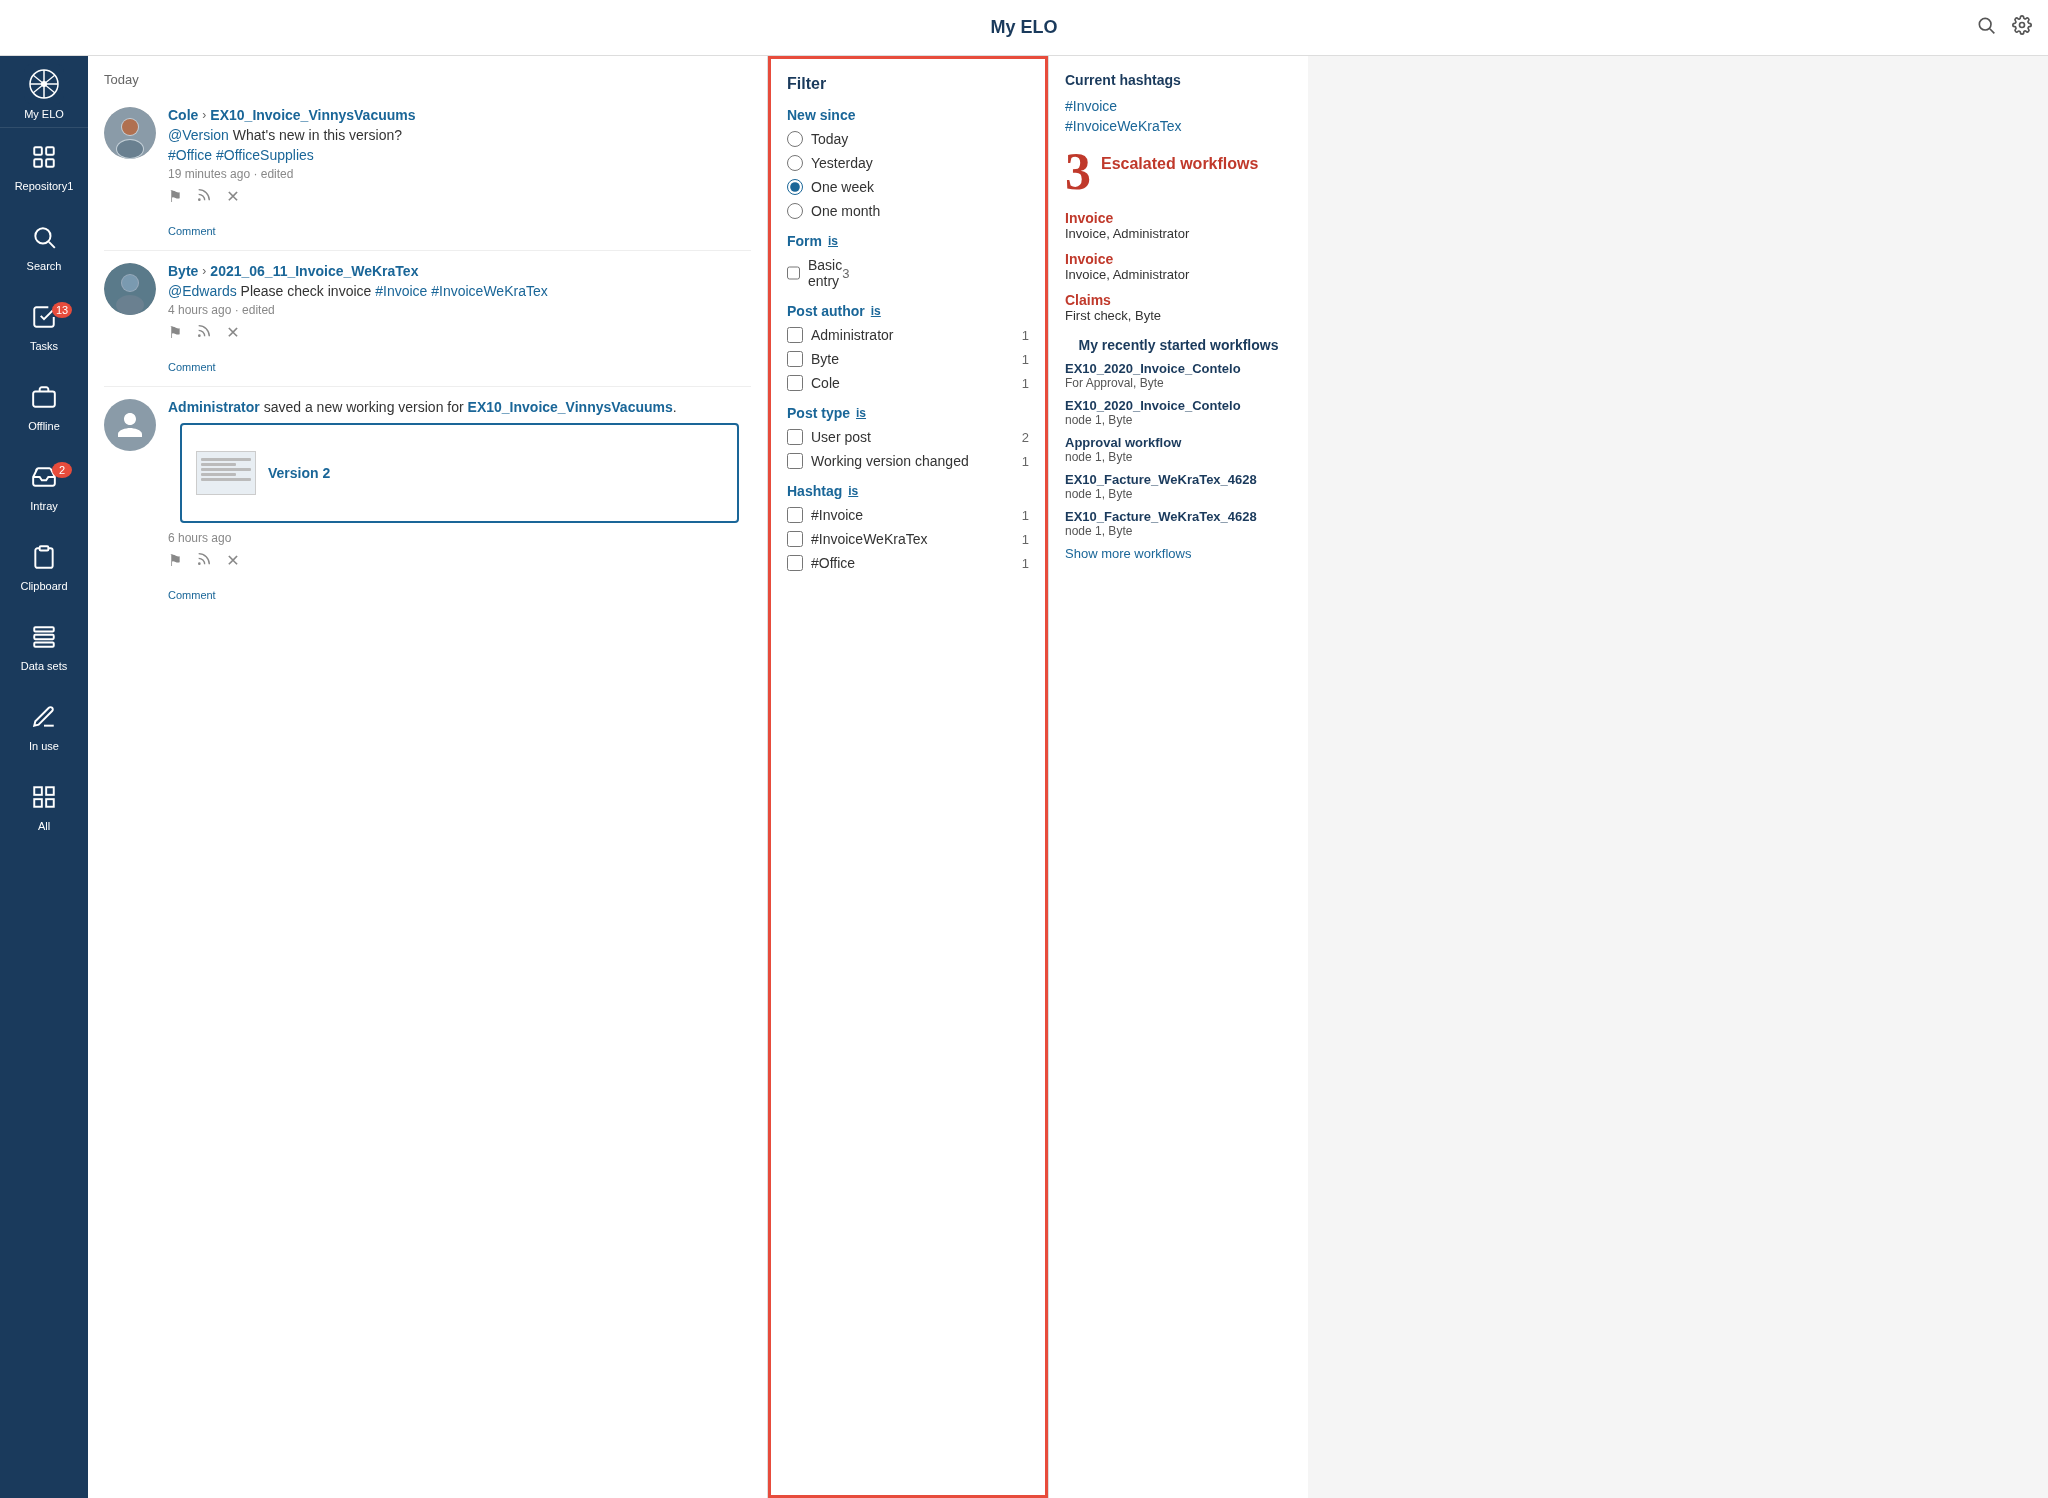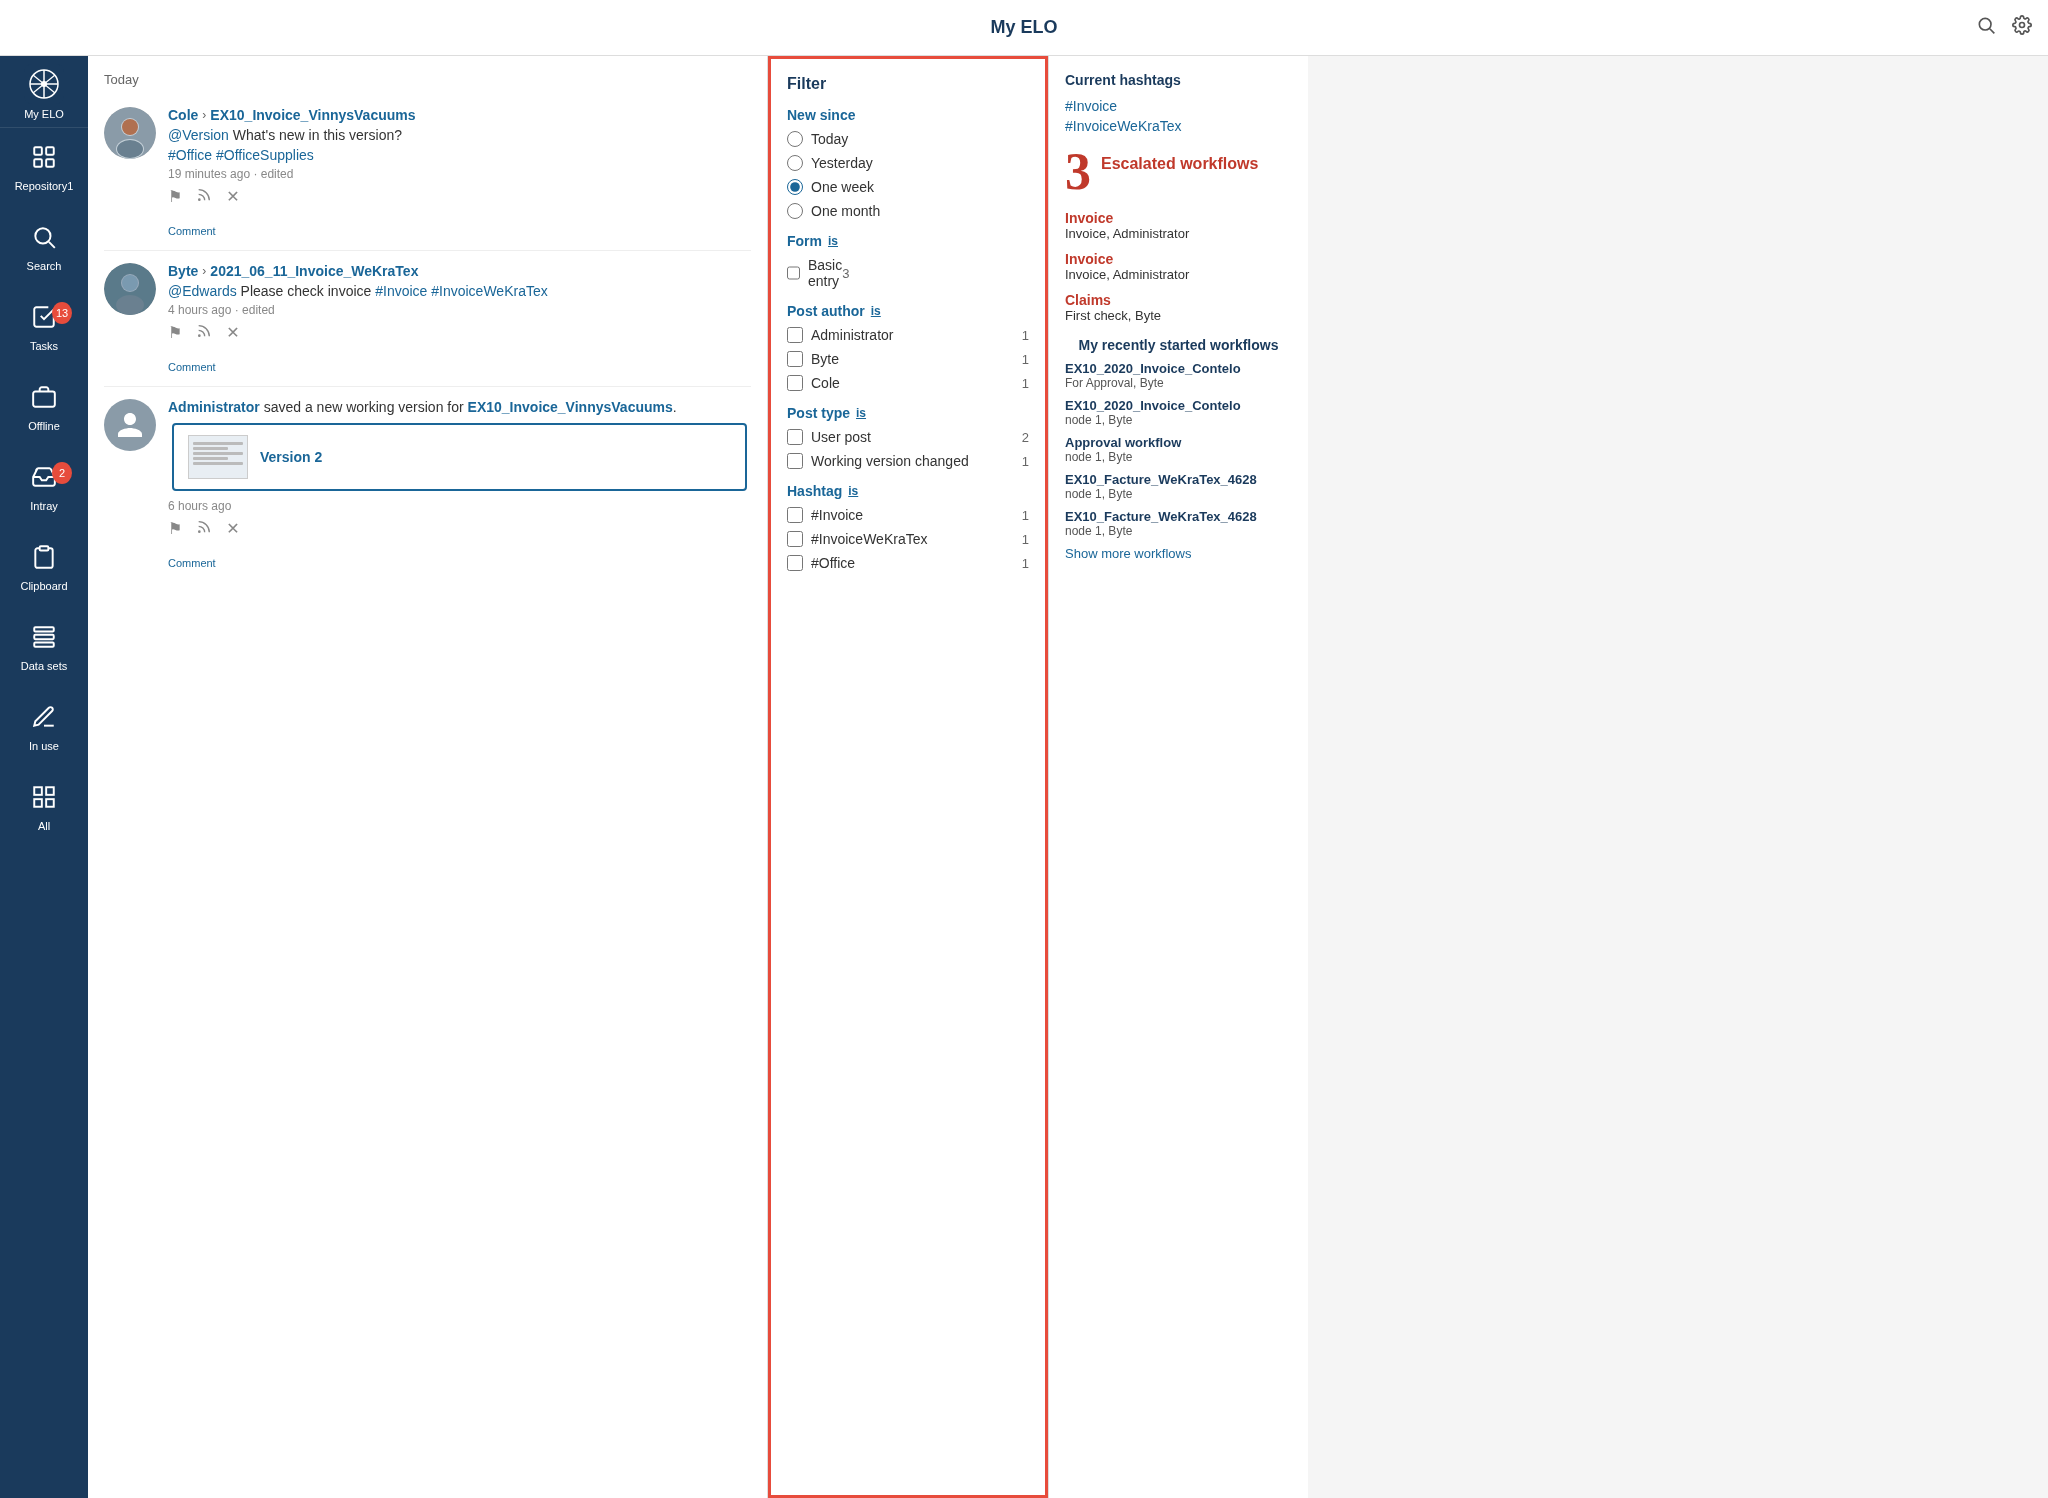--- a/index.html
+++ b/index.html
@@ -12,21 +12,21 @@
     .top-bar-icon { cursor: pointer; color: #555; font-size: 18px; }
 
     
     .main-layout { display: flex; flex: 1; overflow: hidden; }
 
     
     .sidebar { width: 88px; background: #1a3a5c; display: flex; flex-direction: column; align-items: center; padding: 0; overflow-y: auto; }
     .sidebar-logo { width: 88px; height: 72px; background: #1a3a5c; display: flex; flex-direction: column; align-items: center; justify-content: center; color: #fff; font-size: 11px; gap: 4px; border-bottom: 1px solid rgba(255,255,255,0.1); }
     .sidebar-item { width: 88px; height: 80px; display: flex; flex-direction: column; align-items: center; justify-content: center; color: #fff; cursor: pointer; gap: 6px; position: relative; font-size: 12px; }
     .sidebar-icon { font-size: 24px; line-height: 1; }
-    .sidebar-badge { position: absolute; top: 14px; right: 16px; background: #e74c3c; color: #fff; border-radius: 50%; width: 20px; height: 22px; font-size: 11px; display: flex; align-items: center; justify-content: center; }
+    .sidebar-badge { position: absolute; top: 14px; right: 16px; background: #e74c3c; color: #fff; border-radius: 50%; width: 20px; height: 16px; font-size: 11px; display: flex; align-items: center; justify-content: center; }
 
     
     .feed-panel { width: 680px; background: #fff; border-right: 1px solid #ddd; overflow-y: auto; padding: 0 16px; }
     .feed-date-label { color: #666; font-size: 13px; padding: 16px 0 8px 0; }
 
     
     .post { display: flex; gap: 12px; padding: 12px 0; border-bottom: 1px solid #eee; }
     .avatar { width: 52px; height: 52px; border-radius: 50%; background: #ccc; overflow: hidden; flex-shrink: 0; display: flex; align-items: center; justify-content: center; }
     .post-body { flex: 1; }
     .post-header { display: flex; gap: 4px; align-items: center; flex-wrap: wrap; }
@@ -43,21 +43,21 @@
 
     
     .reply-card { background: #f0f2f5; border-radius: 4px; padding: 10px 14px; margin: 8px 0; display: flex; gap: 10px; align-items: flex-start; }
     .reply-avatar { width: 40px; height: 40px; border-radius: 50%; overflow: hidden; flex-shrink: 0; }
     .reply-body {}
     .reply-author { font-weight: 600; color: #333; font-size: 13px; }
     .reply-text { color: #333; font-size: 13px; }
     .reply-time { color: #888; font-size: 12px; }
 
     
-    .version-card { border: 2px solid #1a6698; border-radius: 4px; padding: 10px 14px; margin: 8px 4px; display: flex; align-items: center; gap: 12px; background: #fff; }
+    .version-card { border: 2px solid #1a6698; border-radius: 4px; padding: 26px 14px; margin: 8px 12px; display: flex; align-items: center; gap: 12px; background: #fff; }
     .version-thumbnail { width: 60px; height: 44px; background: #e8eef3; border: 1px solid #ccc; display: flex; align-items: flex-start; padding: 4px; flex-shrink: 0; }
     .version-lines { width: 100%; }
     .version-line { height: 3px; background: #bbb; margin: 2px 0; border-radius: 1px; }
     .version-line.short { width: 70%; }
     .version-title { color: #1a6698; font-weight: 600; font-size: 14px; }
 
     
     .admin-post { display: flex; gap: 12px; padding: 12px 0; }
     .admin-post-text { color: #333; font-size: 14px; }
 

